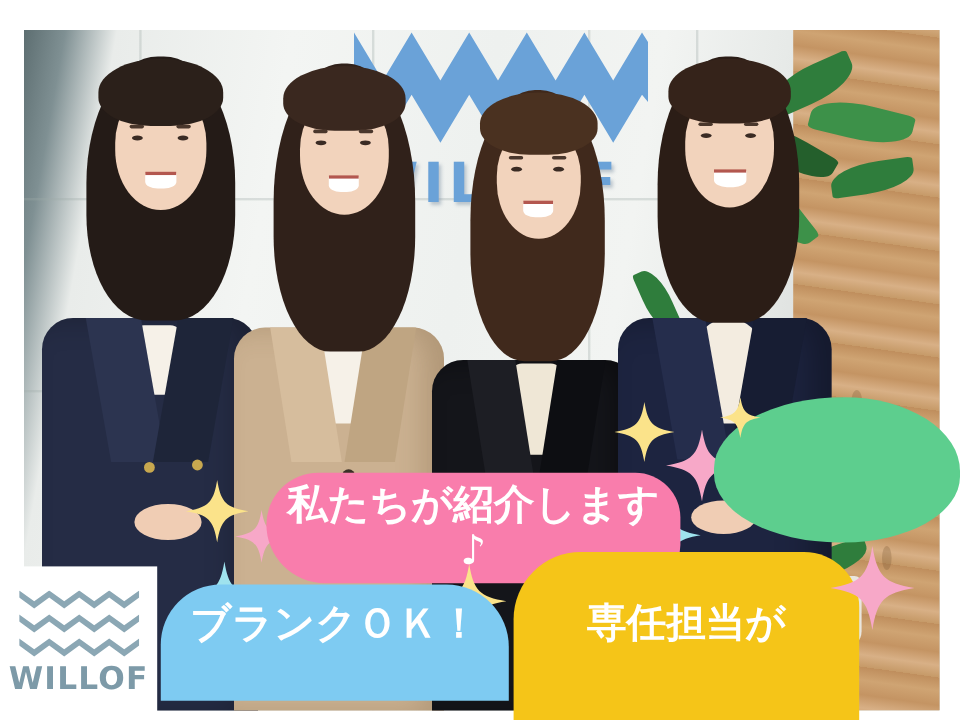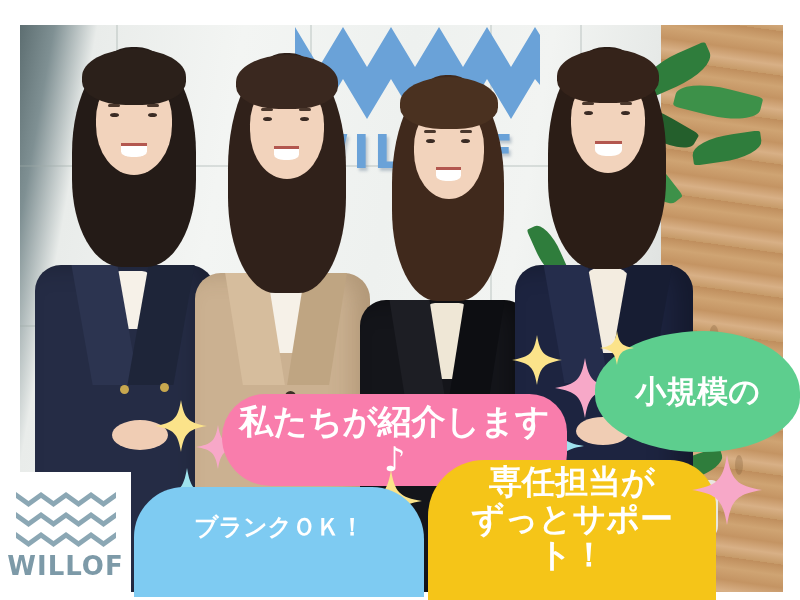--- a/index.html
+++ b/index.html
@@ -62,22 +62,22 @@
         text-shadow:0 0 1px #fff;}
 
   
   .bubble{position:absolute;display:flex;align-items:center;justify-content:center;
           color:#fff;font-weight:700;text-align:center;line-height:1.12;}
 
   .b-green{left:595px;top:331px;width:205px;height:121px;background:#5dce8e;
            border-radius:56% 50% 50% 54%/52% 54% 48% 50%;font-size:31px;}
   .b-pink{left:222px;top:394px;width:345px;height:92px;background:#f97dac;
           border-radius:46px 40px 34px 52px;font-size:34px;}
-  .b-blue{left:134px;top:487px;width:290px;height:110px;background:#7ecbf2;
-          border-radius:50px 52px 0 0;font-size:24px;}
+  .b-blue{left:134px;top:487px;width:290px;height:97px;background:#7ecbf2;
+          border-radius:50px 52px 0 0;font-size:34px;}
   .b-yellow{left:428px;top:460px;width:288px;height:140px;background:#f5c518;
             border-radius:56px 46px 0 0;font-size:33px;}
   .bub-inner{padding:0 10px;}
 
   
   .spark{position:absolute;}
   .spark svg{display:block;width:100%;height:100%;}
 
   
   .logobox{position:absolute;left:0px;top:472px;width:131px;height:128px;background:#fff;
@@ -219,42 +219,40 @@
       </svg>
   </div>
   <div class="spark" style="left:158px;top:468px;width:58px;height:58px;">
     <svg viewBox="0 0 100 100">
         <path fill="#9fe3ee" d="M50 0 C56 36 64 44 100 50 C64 56 56 64 50 100 C44 64 36 56 0 50 C36 44 44 36 50 0Z"></path>
       </svg>
   </div>
 
   <div class="bubble b-green">
     <div class="bub-inner">
-      <div>小規模の</div>
     </div>
   </div>
 
   <div class="bubble b-pink">
     <div class="bub-inner">私たちが紹介します♪</div>
   </div>
 
   <div class="spark" style="left:360px;top:470px;width:62px;height:62px;">
     <svg viewBox="0 0 100 100">
         <path fill="#fbe38a" d="M50 0 C56 36 64 44 100 50 C64 56 56 64 50 100 C44 64 36 56 0 50 C36 44 44 36 50 0Z"></path>
       </svg>
   </div>
 
   <div class="bubble b-blue">
     <div class="bub-inner" style="margin-bottom:30px">ブランクＯＫ！</div>
   </div>
 
   <div class="bubble b-yellow">
     <div class="bub-inner" style="margin-bottom:22px">
       <div>専任担当が</div>
-      <div>ずっとサポート！</div>
     </div>
   </div>
 
   <div class="spark" style="left:692px;top:455px;width:70px;height:70px;">
     <svg viewBox="0 0 100 100">
         <path fill="#f7a8c8" d="M50 0 C56 36 64 44 100 50 C64 56 56 64 50 100 C44 64 36 56 0 50 C36 44 44 36 50 0Z"></path>
       </svg>
   </div>
   <div class="spark" style="left:600px;top:328px;width:34px;height:40px;">
     <svg viewBox="0 0 100 100">

